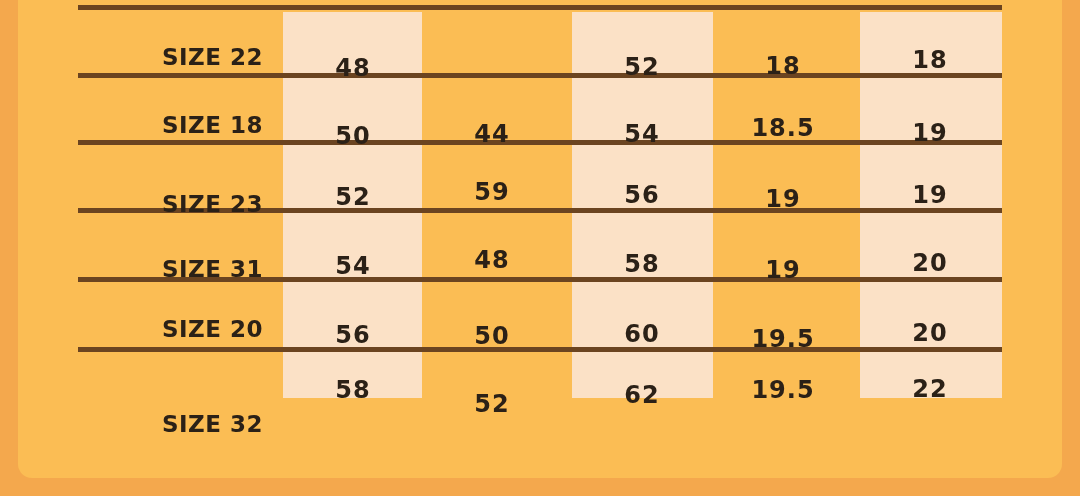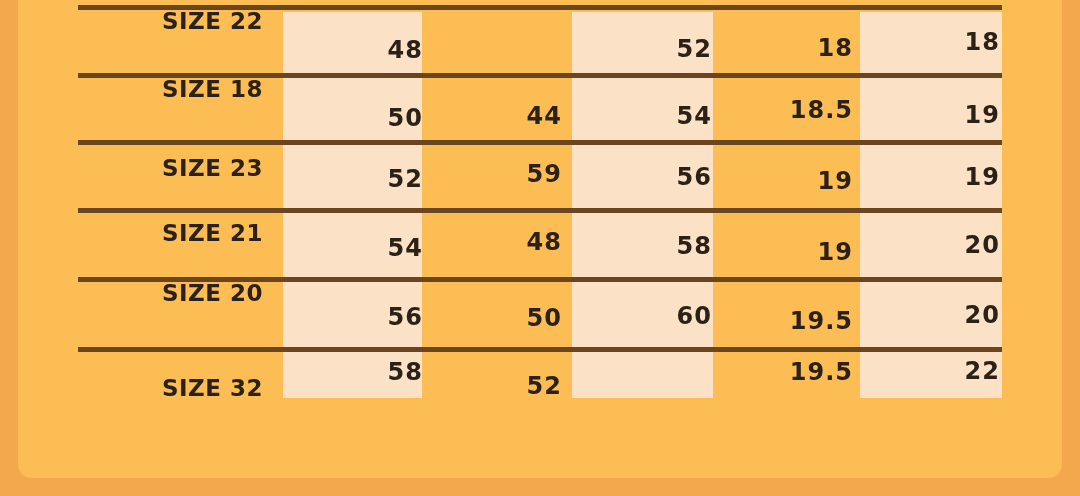--- a/index.html
+++ b/index.html
@@ -73,27 +73,29 @@
     color: #2B2117;
     font-weight: bold;
     white-space: nowrap;
     letter-spacing: 0.5px;
   }
 
   .cell.label {
     font-size: 23px;
     text-align: right;
     width: 200px;
+    margin-top: 36px;
   }
 
   .cell.val {
     font-size: 24px;
-    text-align: right;
+    text-align: center;
     width: 140px;
     letter-spacing: 1px;
+    margin-top: 18px;
   }
 
   
   .c0 { left: 45px; }
   .c1 { left: 265px; }
   .c2 { left: 404px; }
   .c3 { left: 554px; }
   .c4 { left: 695px; }
   .c5 { left: 842px; }
 </style>
@@ -129,35 +131,36 @@
       <div class="cell val   c4" style="top:96px">18.5</div>
       <div class="cell val   c5" style="top:101px">19</div>
 
       <div class="cell label c0" style="top:155px">SIZE 23</div>
       <div class="cell val   c1" style="top:165px">52</div>
       <div class="cell val   c2" style="top:160px">59</div>
       <div class="cell val   c3" style="top:163px">56</div>
       <div class="cell val   c4" style="top:167px">19</div>
       <div class="cell val   c5" style="top:163px">19</div>
 
-      <div class="cell label c0" style="top:220px">SIZE 21</div>
+      <div class="cell label c0" style="top:220px">SIZE 31</div>
       <div class="cell val   c1" style="top:234px">54</div>
       <div class="cell val   c2" style="top:228px">48</div>
       <div class="cell val   c3" style="top:232px">58</div>
       <div class="cell val   c4" style="top:238px">19</div>
       <div class="cell val   c5" style="top:231px">20</div>
 
       <div class="cell label c0" style="top:280px">SIZE 20</div>
       <div class="cell val   c1" style="top:303px">56</div>
       <div class="cell val   c2" style="top:304px">50</div>
       <div class="cell val   c3" style="top:302px">60</div>
       <div class="cell val   c4" style="top:307px">19.5</div>
       <div class="cell val   c5" style="top:301px">20</div>
 
       <div class="cell label c0" style="top:375px">SIZE 32</div>
       <div class="cell val   c1" style="top:358px">58</div>
       <div class="cell val   c2" style="top:372px">52</div>
+      <div class="cell val   c3" style="top:363px">62</div>
       <div class="cell val   c4" style="top:358px">19.5</div>
       <div class="cell val   c5" style="top:357px">22</div>
 
     </div>
   </div>
 </div>
 
 </body></html>

